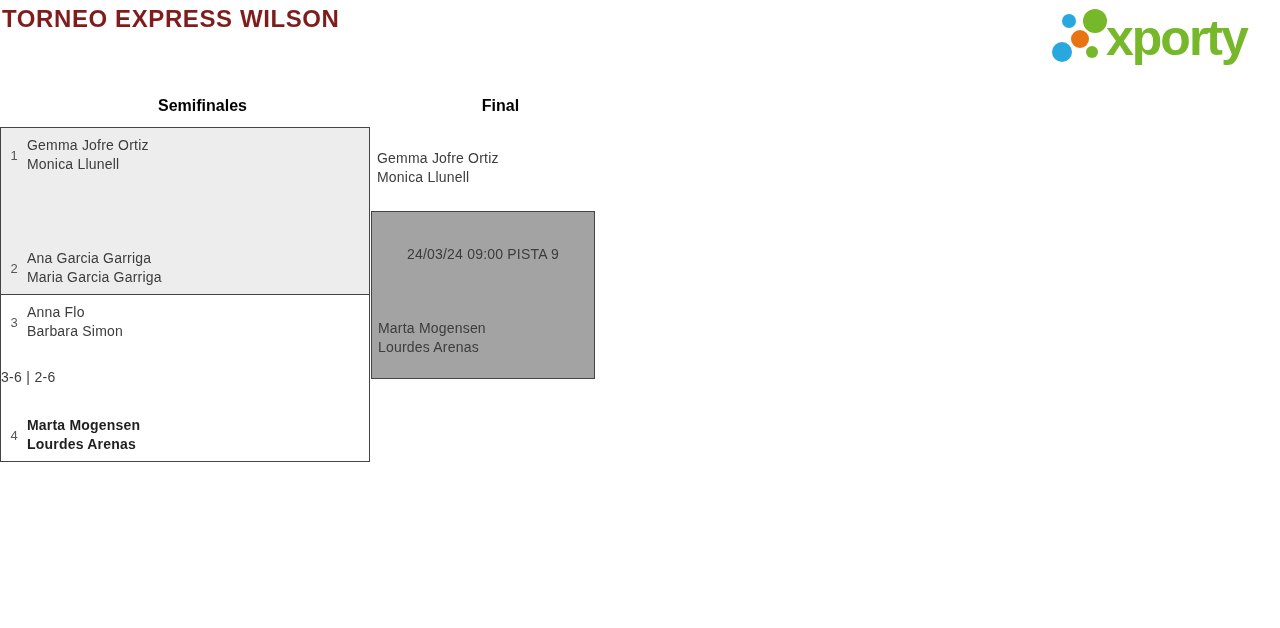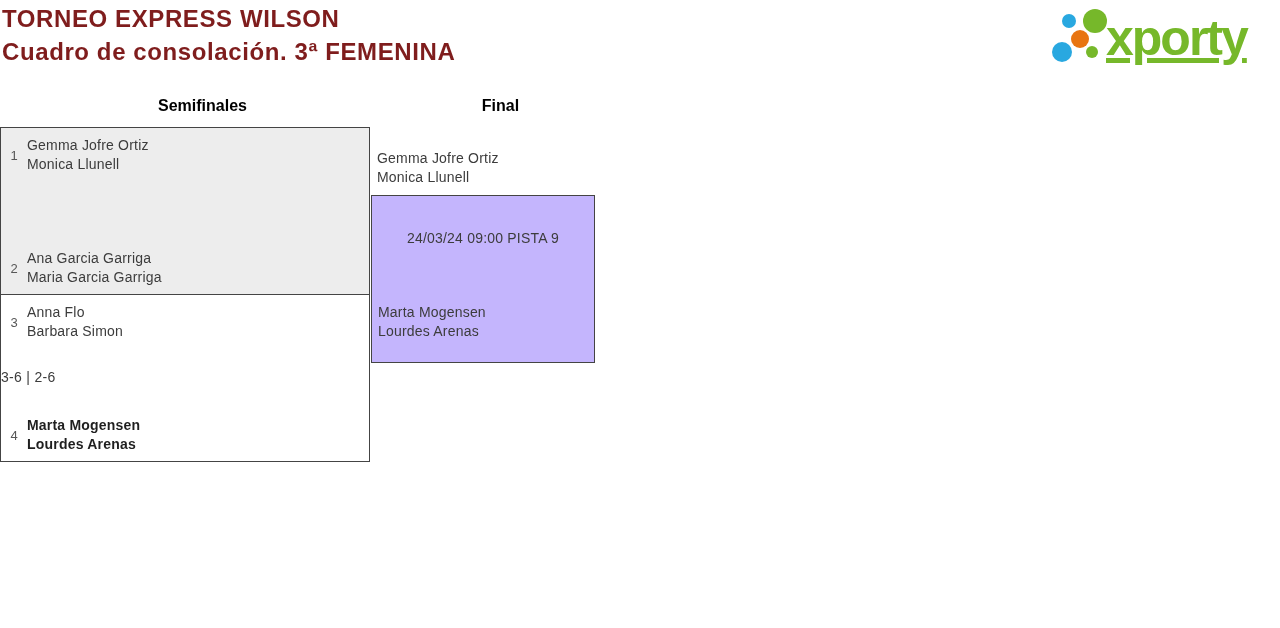--- a/index.html
+++ b/index.html
@@ -25,21 +25,21 @@
   .logo { position: absolute; left: 1050px; top: 5px; width: 230px; height: 66px; }
   .logo .dot { position: absolute; border-radius: 50%; }
   .dot-green-lg  { left: 33px; top: 4px;  width: 24px; height: 24px; background: #76b82a; }
   .dot-blue-sm   { left: 12px; top: 9px;  width: 14px; height: 14px; background: #29a8e0; }
   .dot-orange    { left: 21px; top: 25px; width: 18px; height: 18px; background: #e87511; }
   .dot-blue-lg   { left: 2px;  top: 37px; width: 20px; height: 20px; background: #29a8e0; }
   .dot-green-sm  { left: 36px; top: 41px; width: 12px; height: 12px; background: #76b82a; }
   .logo-text {
     position: absolute; left: 56px; top: 8px;
     font-size: 50px; line-height: 1; font-weight: 700;
-    letter-spacing: -2px; color: #76b82a; text-decoration: underline;
+    letter-spacing: -2px; color: #76b82a;
   }
 
   
   .round-label {
     position: absolute; top: 97px; text-align: center;
     font-size: 16px; font-weight: 700; color: #000; padding-left: 35px;
   }
   .round-label.semis { left: 0; width: 370px; }
   .round-label.final { left: 371px; width: 224px; }
 
@@ -68,41 +68,40 @@
     height: 19px; 
     font-size: 14px; color: #3c3c3c; letter-spacing: 0.3px;
   }
 
   
   .final-team-top {
     position: absolute; left: 377px; top: 149px;
     font-size: 14px; line-height: 19px; color: #3c3c3c; letter-spacing: 0.2px;
   }
   .final-box {
-    position: absolute; left: 371px; top: 195px;
+    position: absolute; left: 371px; top: 211px;
     width: 224px; height: 168px;
-    border: 1px solid #444; background: #c4b5fd;
+    border: 1px solid #444; background: #a3a3a3;
   }
   .final-schedule {
     position: absolute; left: 0; right: 0; top: 34px;
     text-align: center; font-size: 14px; color: #3c3c3c; letter-spacing: 0.2px;
   }
   .final-team-bottom {
     position: absolute; left: 6px; top: 107px;
     font-size: 14px; line-height: 19px; color: #3c3c3c; letter-spacing: 0.2px;
   }
 </style>
 </head>
 <body>
 
 <div class="canvas">
 
   <div class="page-title">
     <div>TORNEO EXPRESS WILSON</div>
-    <div>Cuadro de consolación. 3ª FEMENINA</div>
   </div>
 
   <div class="logo">
     <span class="dot dot-blue-sm"></span>
     <span class="dot dot-green-lg"></span>
     <span class="dot dot-orange"></span>
     <span class="dot dot-blue-lg"></span>
     <span class="dot dot-green-sm"></span>
     <span class="logo-text">xporty</span>
   </div>

